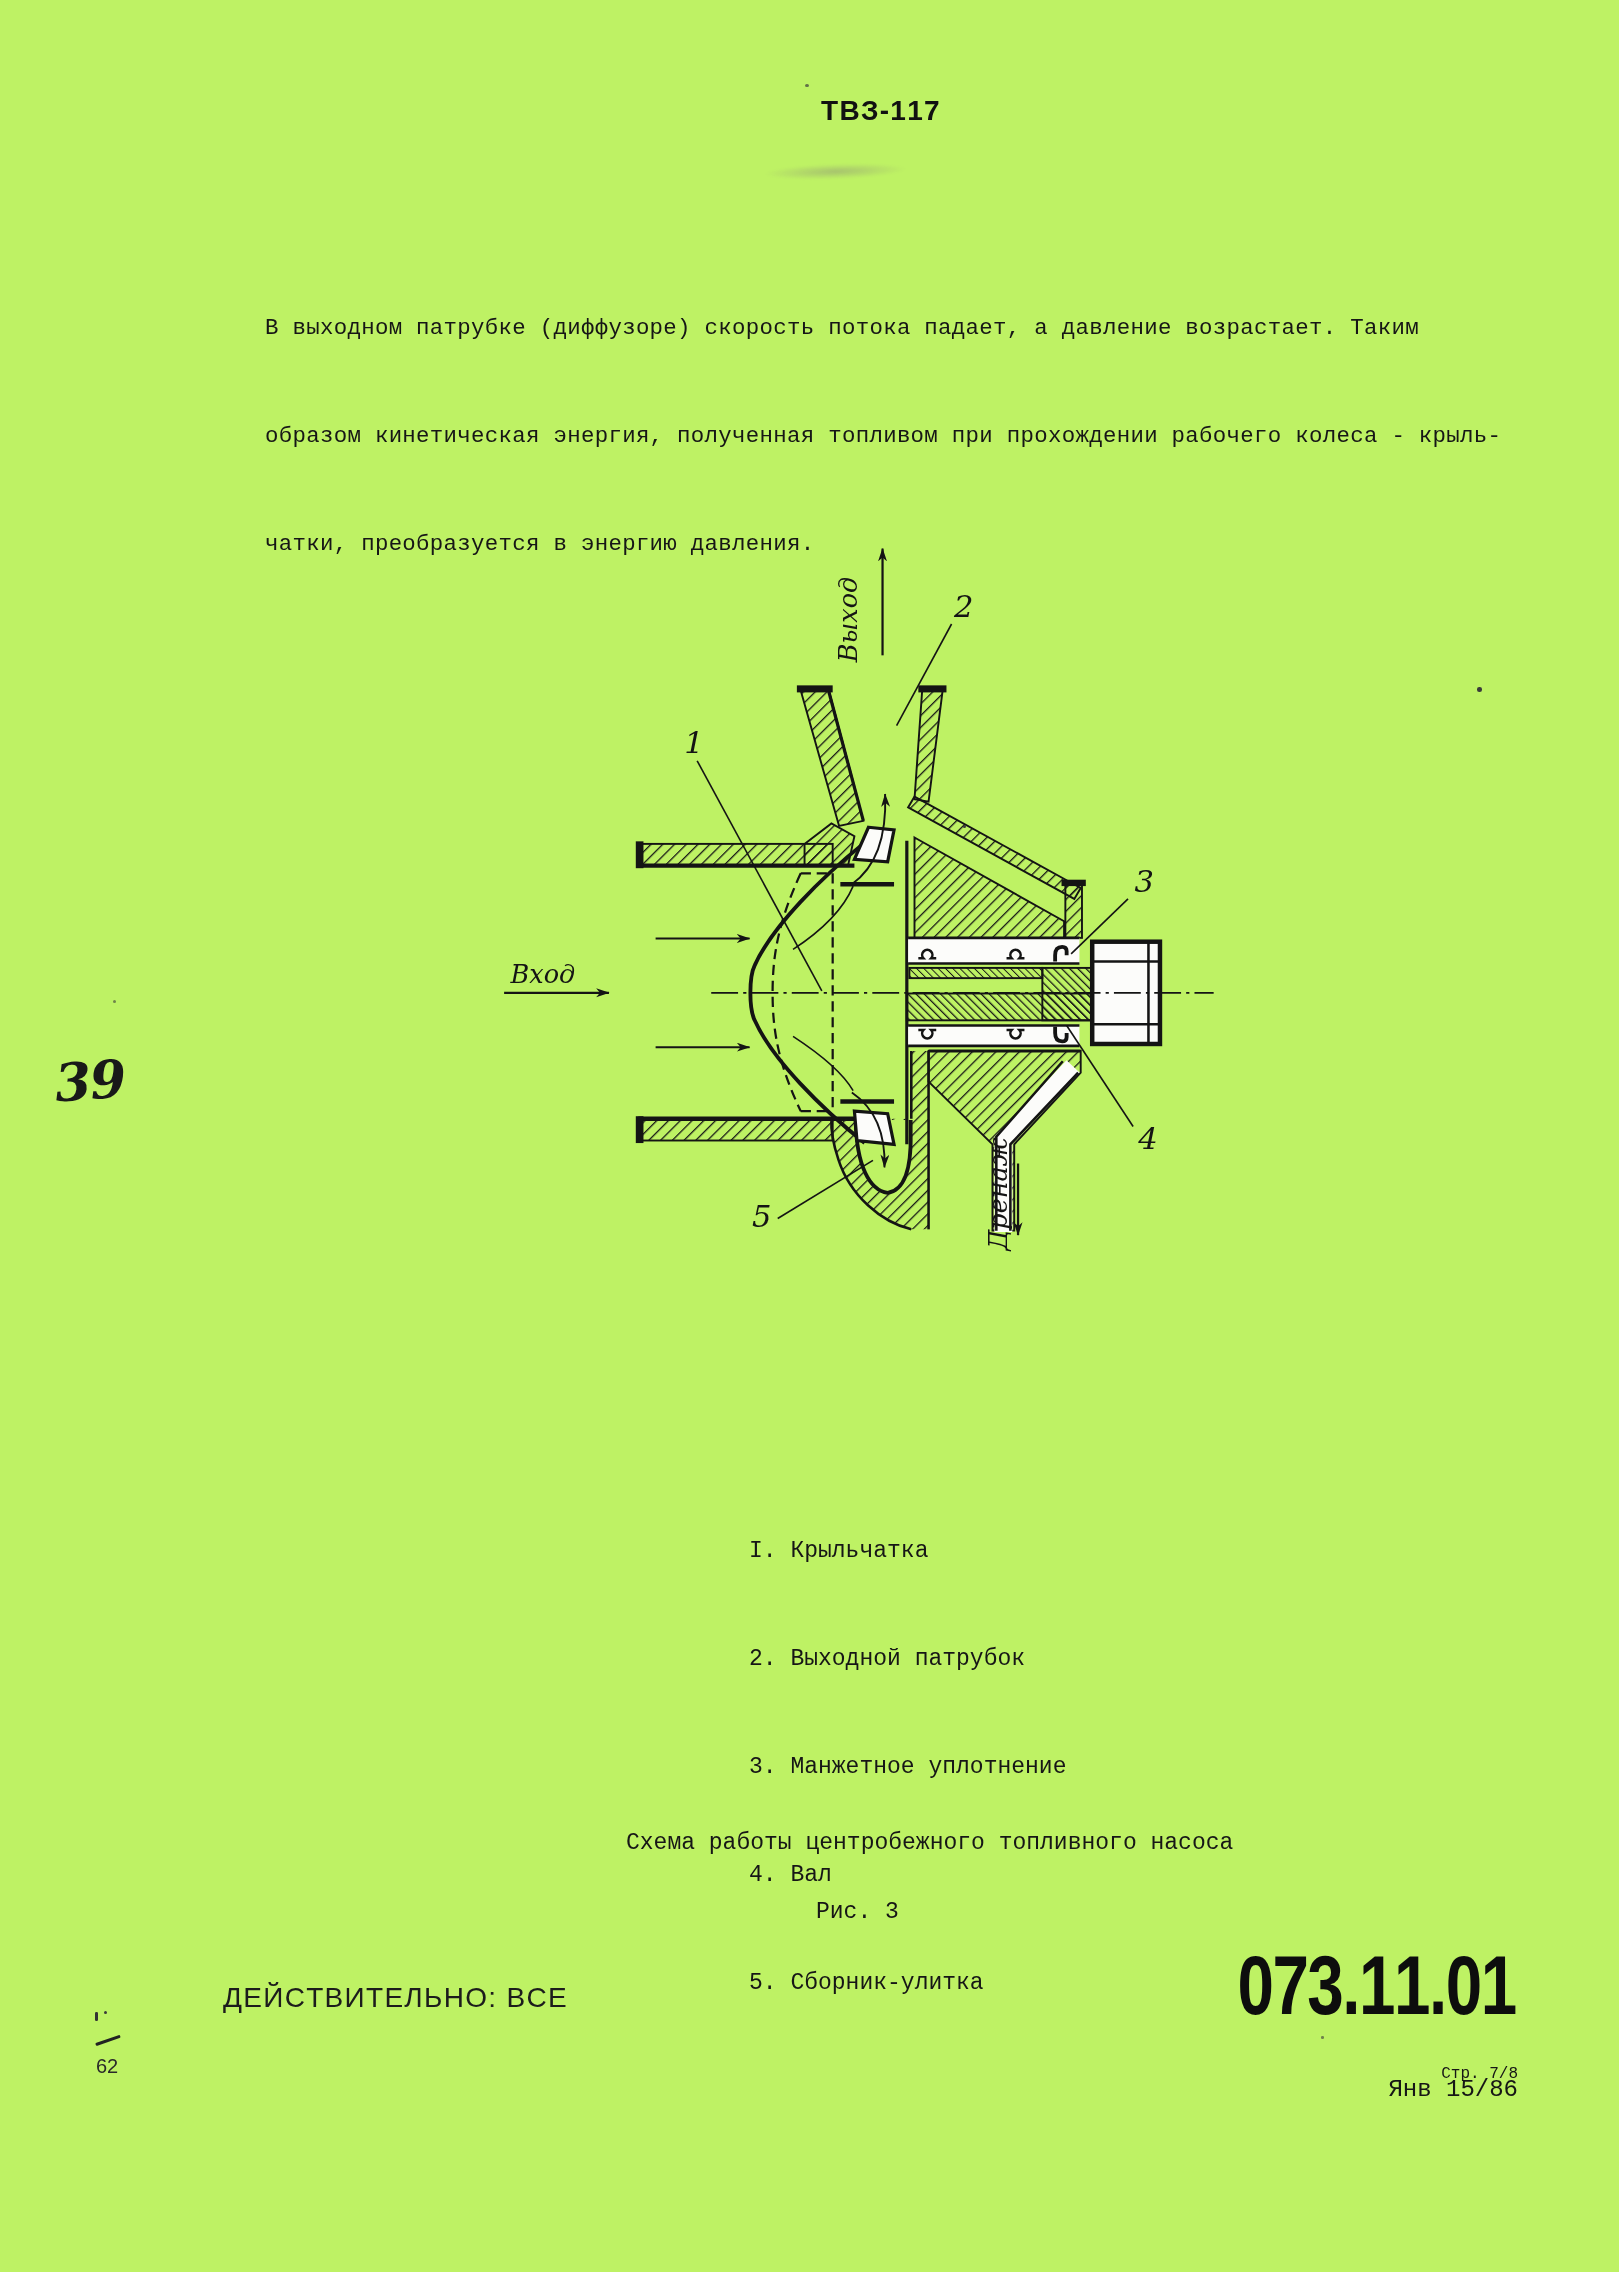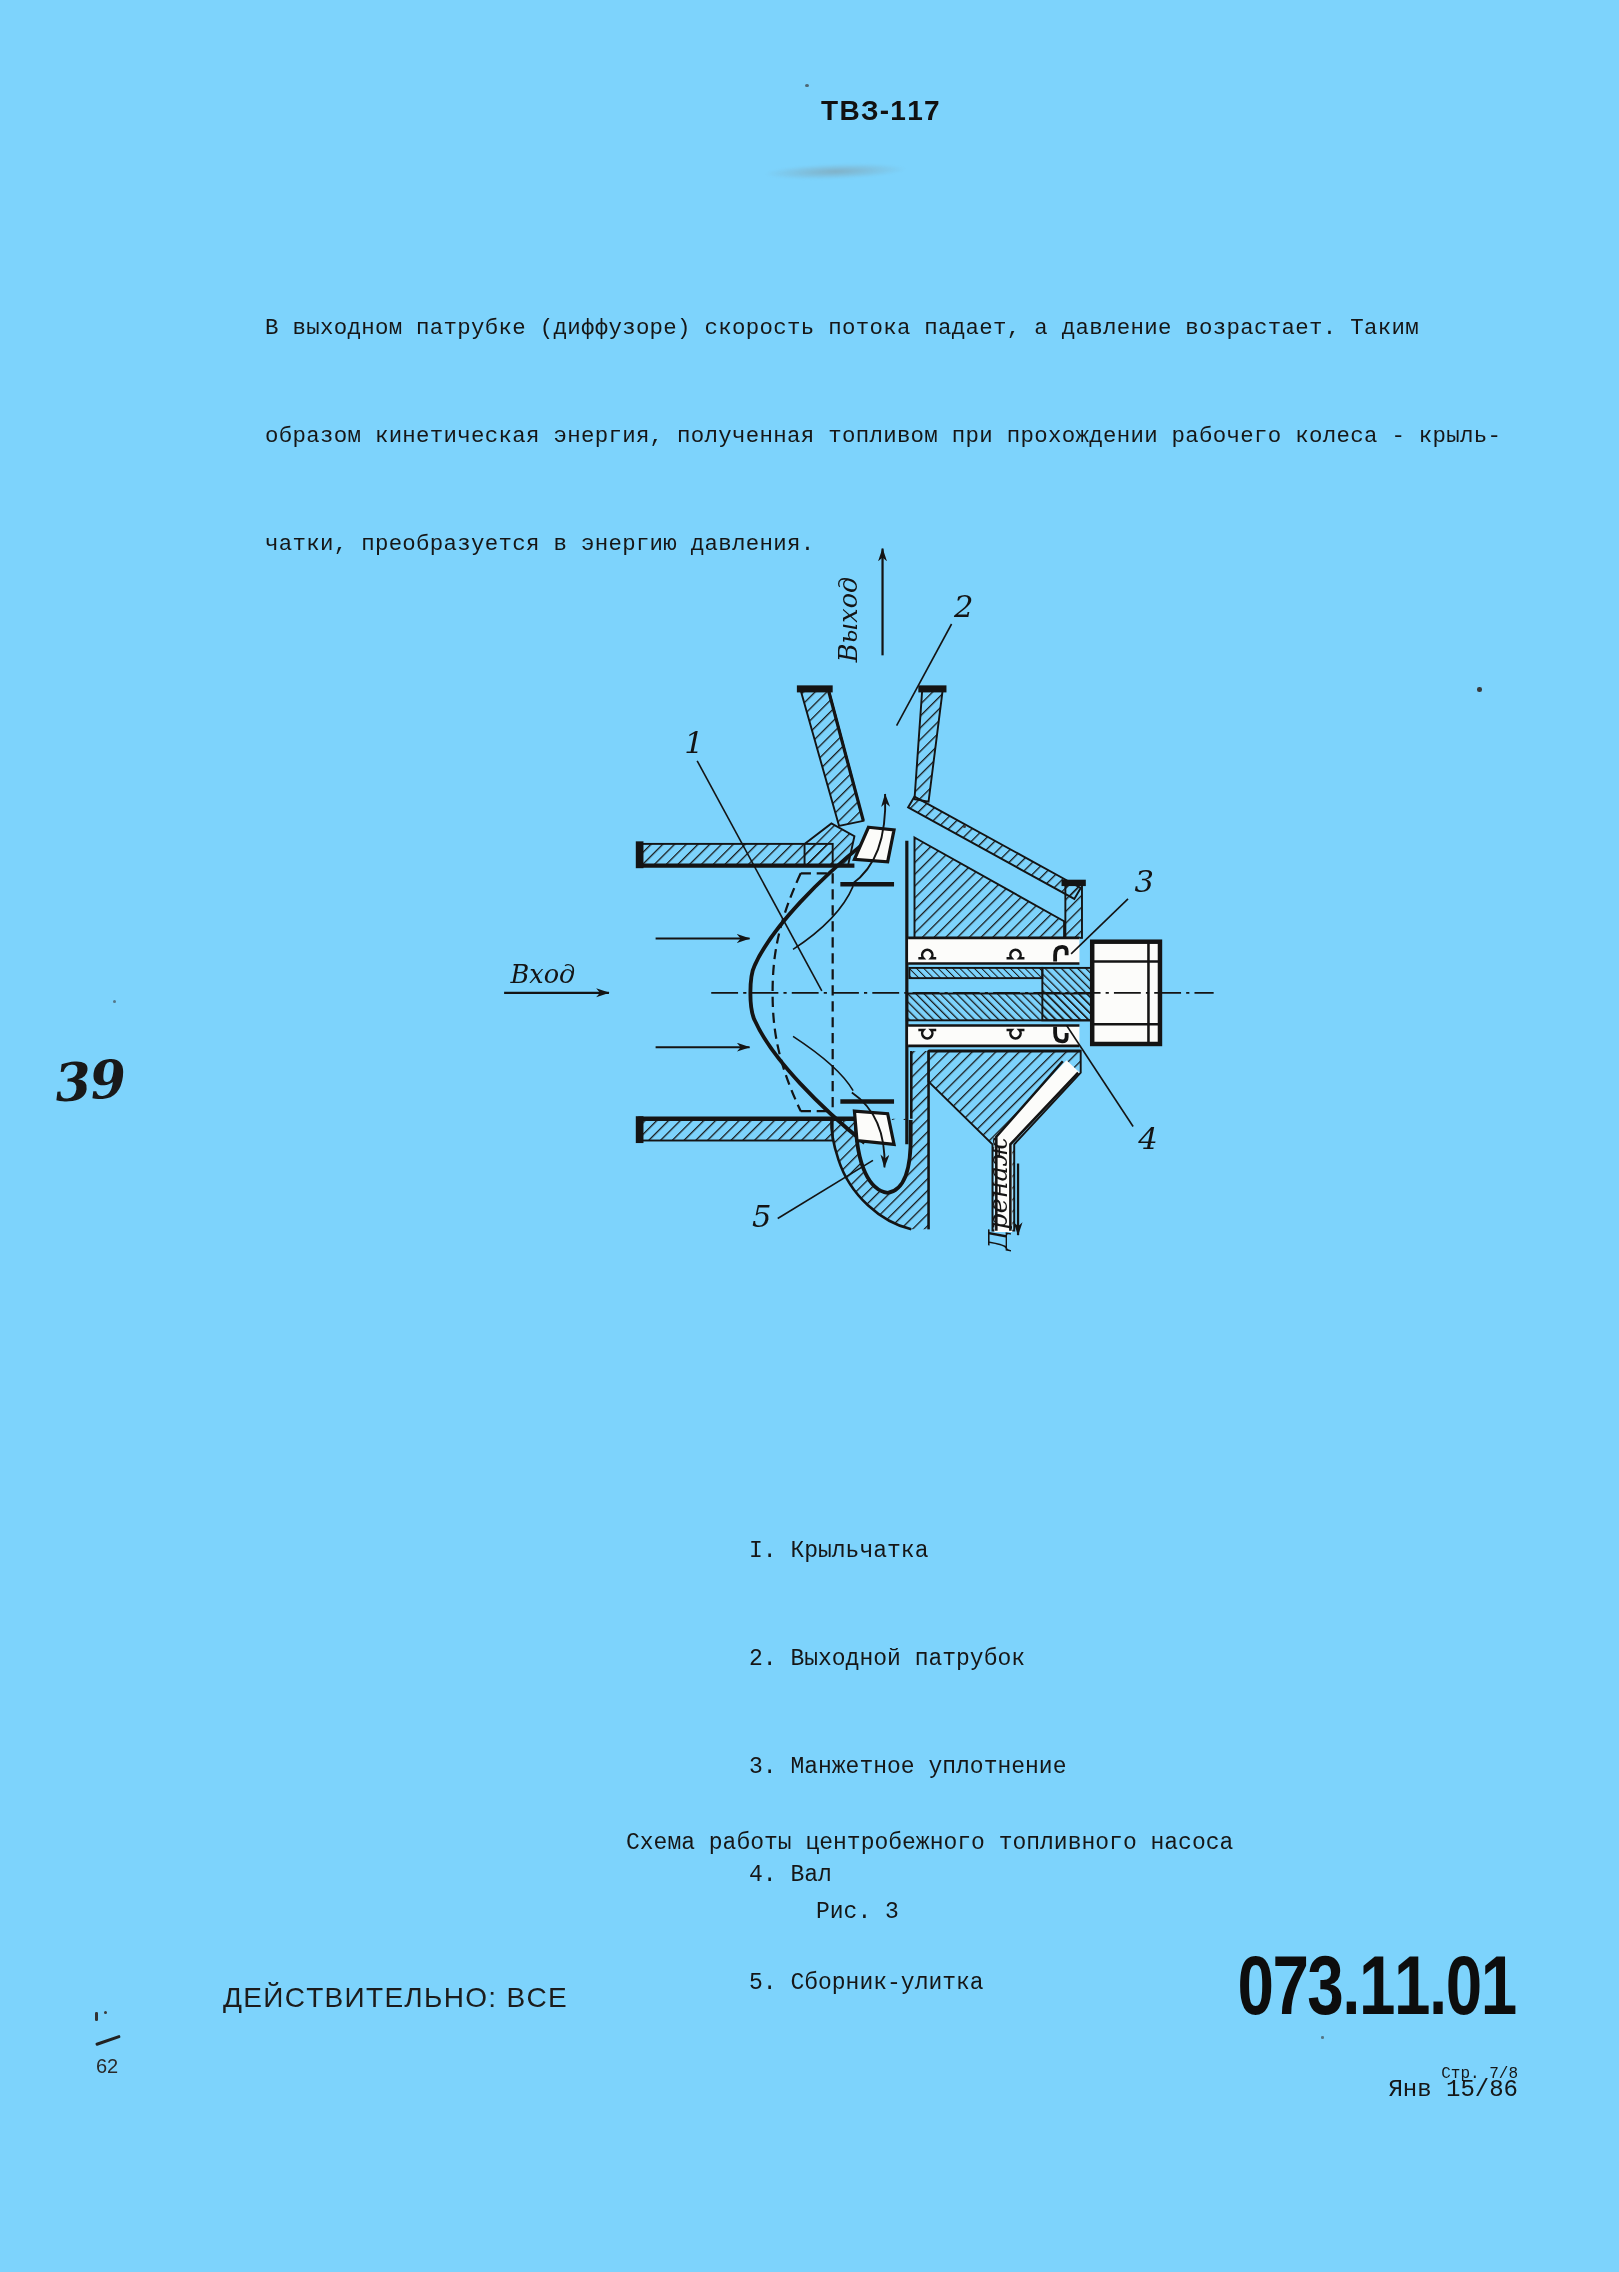--- a/index.html
+++ b/index.html
@@ -1,16 +1,16 @@
 <!DOCTYPE html>
 <html style="font-size:10.2px"><head>
 <meta charset="utf-8">
 <style>
   html,body{margin:0;padding:0;background:#e8e8e6;}
-  .page{position:relative;width:1620px;height:2273px;background:#7dd3fc;overflow:hidden;
+  .page{position:relative;width:1620px;height:2273px;background:#bef264;overflow:hidden;
         font-kerning:none;}
   .abs{position:absolute;}
   .mono{font-family:"Liberation Mono","DejaVu Sans Mono",monospace;color:#161616;}
   .sans{font-family:"Liberation Sans","DejaVu Sans",sans-serif;color:#111;}
   .hdr-model{left:689px;top:97px;width:384px;text-align:center;font-size:28px;font-weight:700;
              letter-spacing:1.3px;line-height:1;}
   .hdr-title{left:432px;top:130px;width:895px;text-align:center;font-size:29px;font-weight:700;
              letter-spacing:1.3px;line-height:1;}
   .smudge{left:764px;top:164px;width:143px;height:15.3px;border-radius:50%;
           background:radial-gradient(closest-side,#86817c,rgba(134,129,124,0));

